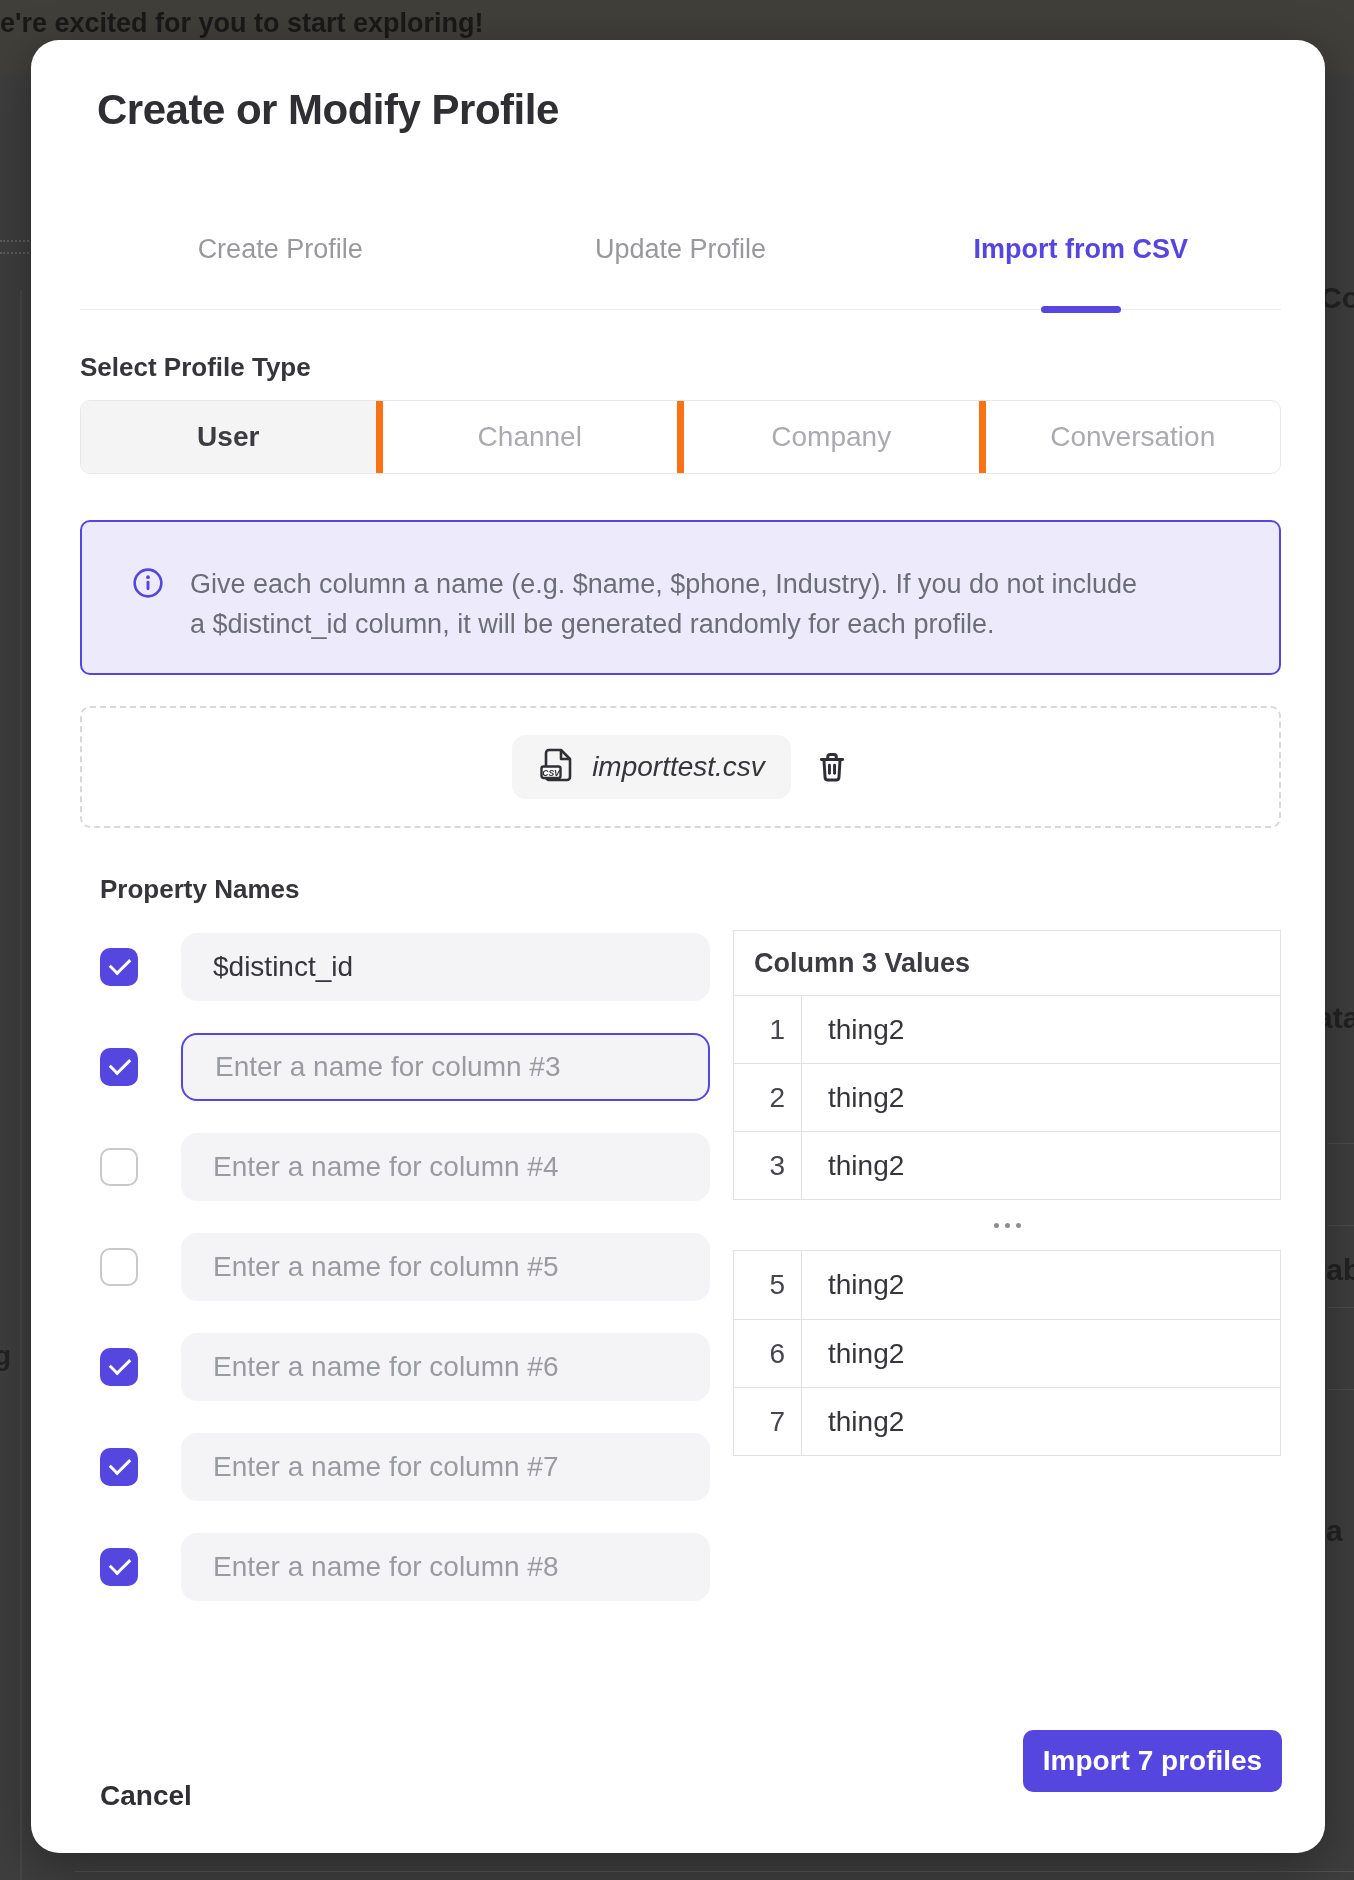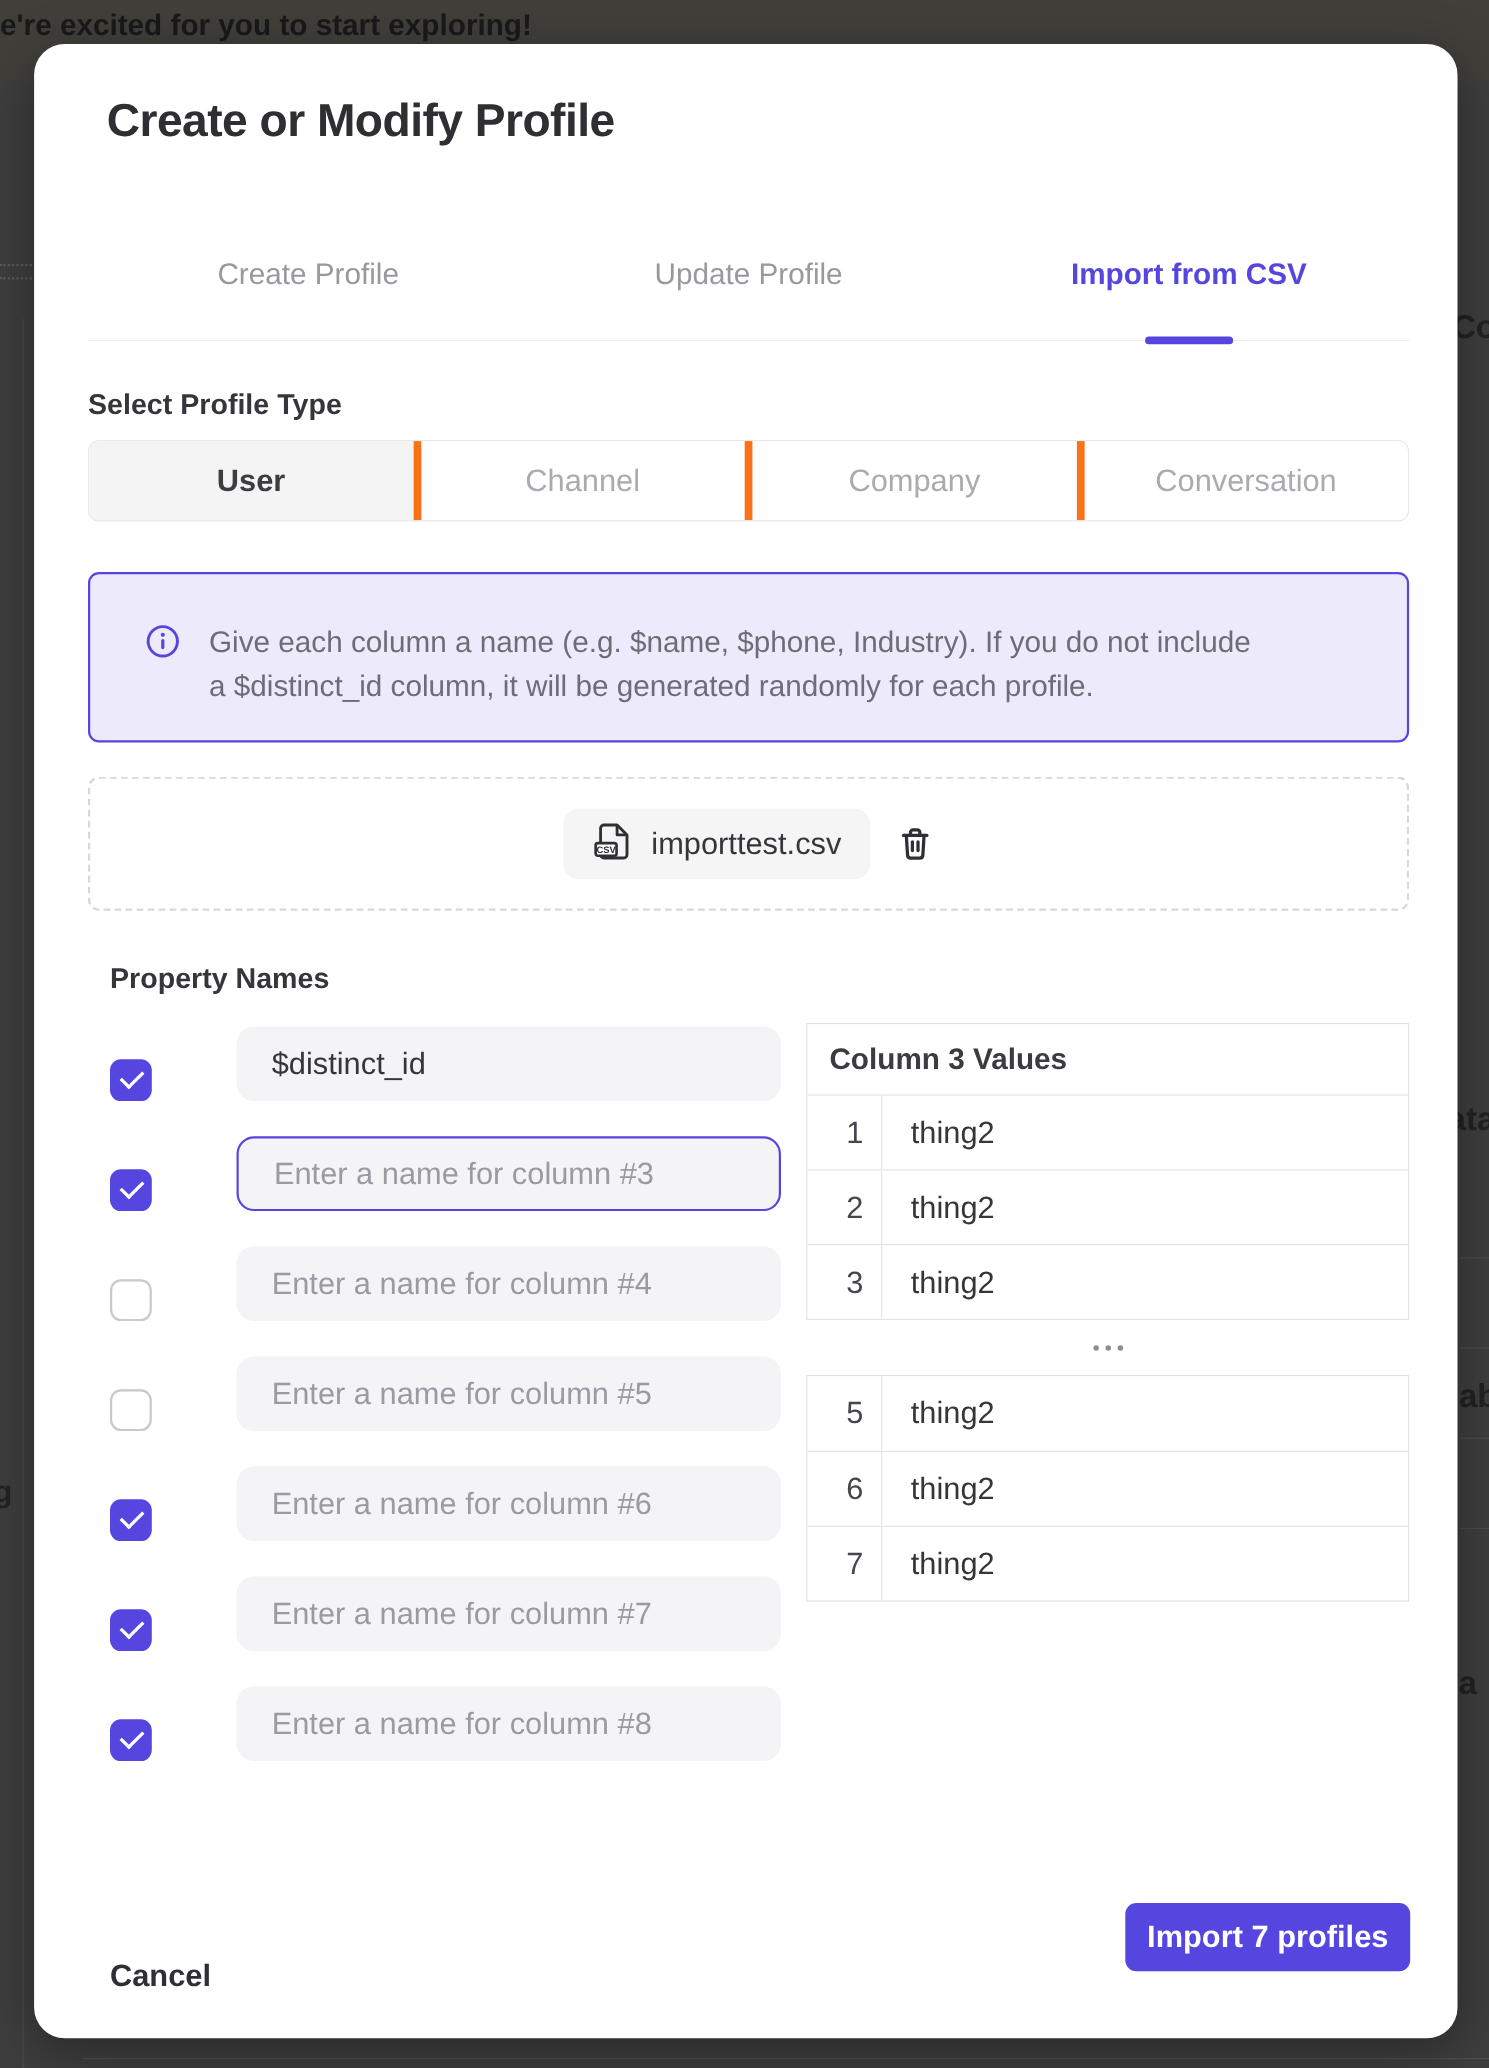--- a/index.html
+++ b/index.html
@@ -49,27 +49,27 @@
 
   
   .info-box{position:absolute;left:49px;top:480px;width:1201px;height:155px;background:var(--info-bg);
             border:2px solid var(--accent);border-radius:10px;display:flex;align-items:flex-start;
             padding:42px 40px 12px 50px;gap:26px;}
   .info-text{font-size:27px;line-height:40px;color:#6d6d77;max-width:960px;}
 
   
   .dropzone{position:absolute;left:49px;top:666px;width:1201px;height:122px;border:2px dashed #d8d8dc;
             border-radius:10px;display:flex;align-items:center;justify-content:center;gap:24px;}
-  .file-chip{display:flex;align-items:center;gap:16px;background:#f5f5f6;border-radius:14px;height:64px;padding:0 26px;}
+  .file-chip{display:flex;align-items:center;gap:16px;background:#f5f5f6;border-radius:14px;height:64px;padding:0 26px;font-style:italic;}
   .file-name{font-size:28px;color:var(--ink);}
   .trash-btn{display:flex;align-items:center;cursor:pointer;background:none;border:none;}
 
   
   .rows-clip{position:absolute;left:49px;top:893px;width:630px;height:740px;overflow:hidden;}
-  .prop-row{display:flex;align-items:flex-end;height:68px;margin-bottom:32px;padding-left:20px;gap:34px;}
+  .prop-row{display:flex;align-items:center;height:68px;margin-bottom:32px;padding-left:20px;}
   .checkbox{width:38px;height:38px;border-radius:10px;flex:0 0 auto;position:relative;cursor:pointer;
             background:#ffffff;border:2.5px solid #c8c8cd;}
   .checkbox.checked{background:var(--accent);border:none;}
   .checkbox.checked::after{content:'';position:absolute;left:10px;top:10px;width:17px;height:9px;
             border-left:3.5px solid #fff;border-bottom:3.5px solid #fff;transform:rotate(-45deg);}
   .prop-input{margin-left:43px;width:540px;height:68px;background:var(--input-bg);border:none;border-radius:16px;
               font-size:28px;color:var(--ink);padding:0 20px 0 32px;outline:none;}
   .prop-input::placeholder{color:var(--muted);}
   .prop-input.focused{border:2.5px solid var(--accent);}
 

